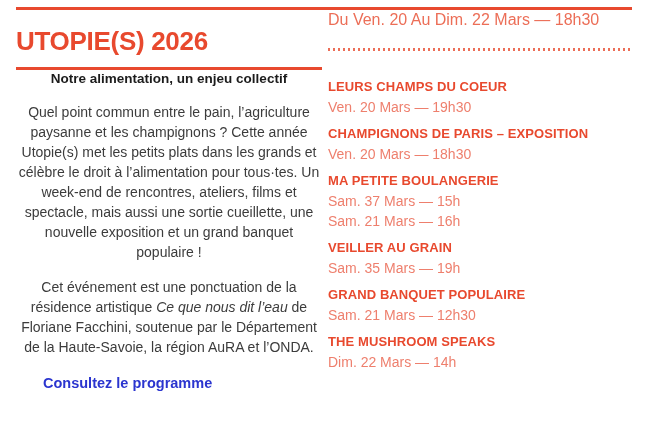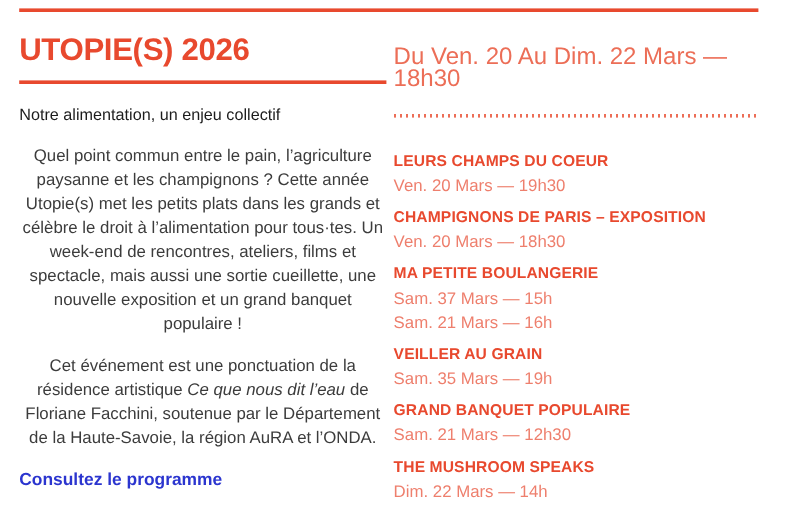--- a/index.html
+++ b/index.html
@@ -35,44 +35,45 @@
     font-size:26px;line-height:30px;
     font-weight:bold;letter-spacing:-0.3px;
     color:var(--accent-red,#e8492e);
   }
   .title-rule{
     margin-top:11px;
     width:306px;height:3px;
     background:var(--accent-red,#e8492e);
   }
   .subtitle{
-    margin-top:17px;
     font-size:13.5px;line-height:17px;
-    font-weight:normal;
+    font-weight:bold;
     color:var(--text-black,#1c1c1c);
+    text-align:center;
   }
   .body-para{
     margin-top:15px;
     font-size:14px;line-height:20px;
     color:var(--text-dark,#3c3c3c);
     text-align:center;
   }
   .body-para em{font-style:italic;}
   .program-link{
     display:inline-block;
     margin-top:17px;
     font-size:14.5px;line-height:18px;
     font-weight:bold;
     color:var(--link-blue,#2b35cf);
     text-decoration:none;
     cursor:pointer;
+    margin-left:27px;
   }
   .date-range{
-    margin-top:28px;
-    font-size:20px;line-height:19px;
+    margin-top:0;
+    font-size:16px;line-height:19px;
     color:var(--coral-header,#ec6e57);
   }
   .dotted-sep{
     margin-top:19px;
     width:303px;height:3px;
     background:repeating-linear-gradient(90deg,
       var(--coral-header,#ec6e57) 0 2px,
       transparent 2px 5px);
   }
   .events-list{margin-top:26px;}

